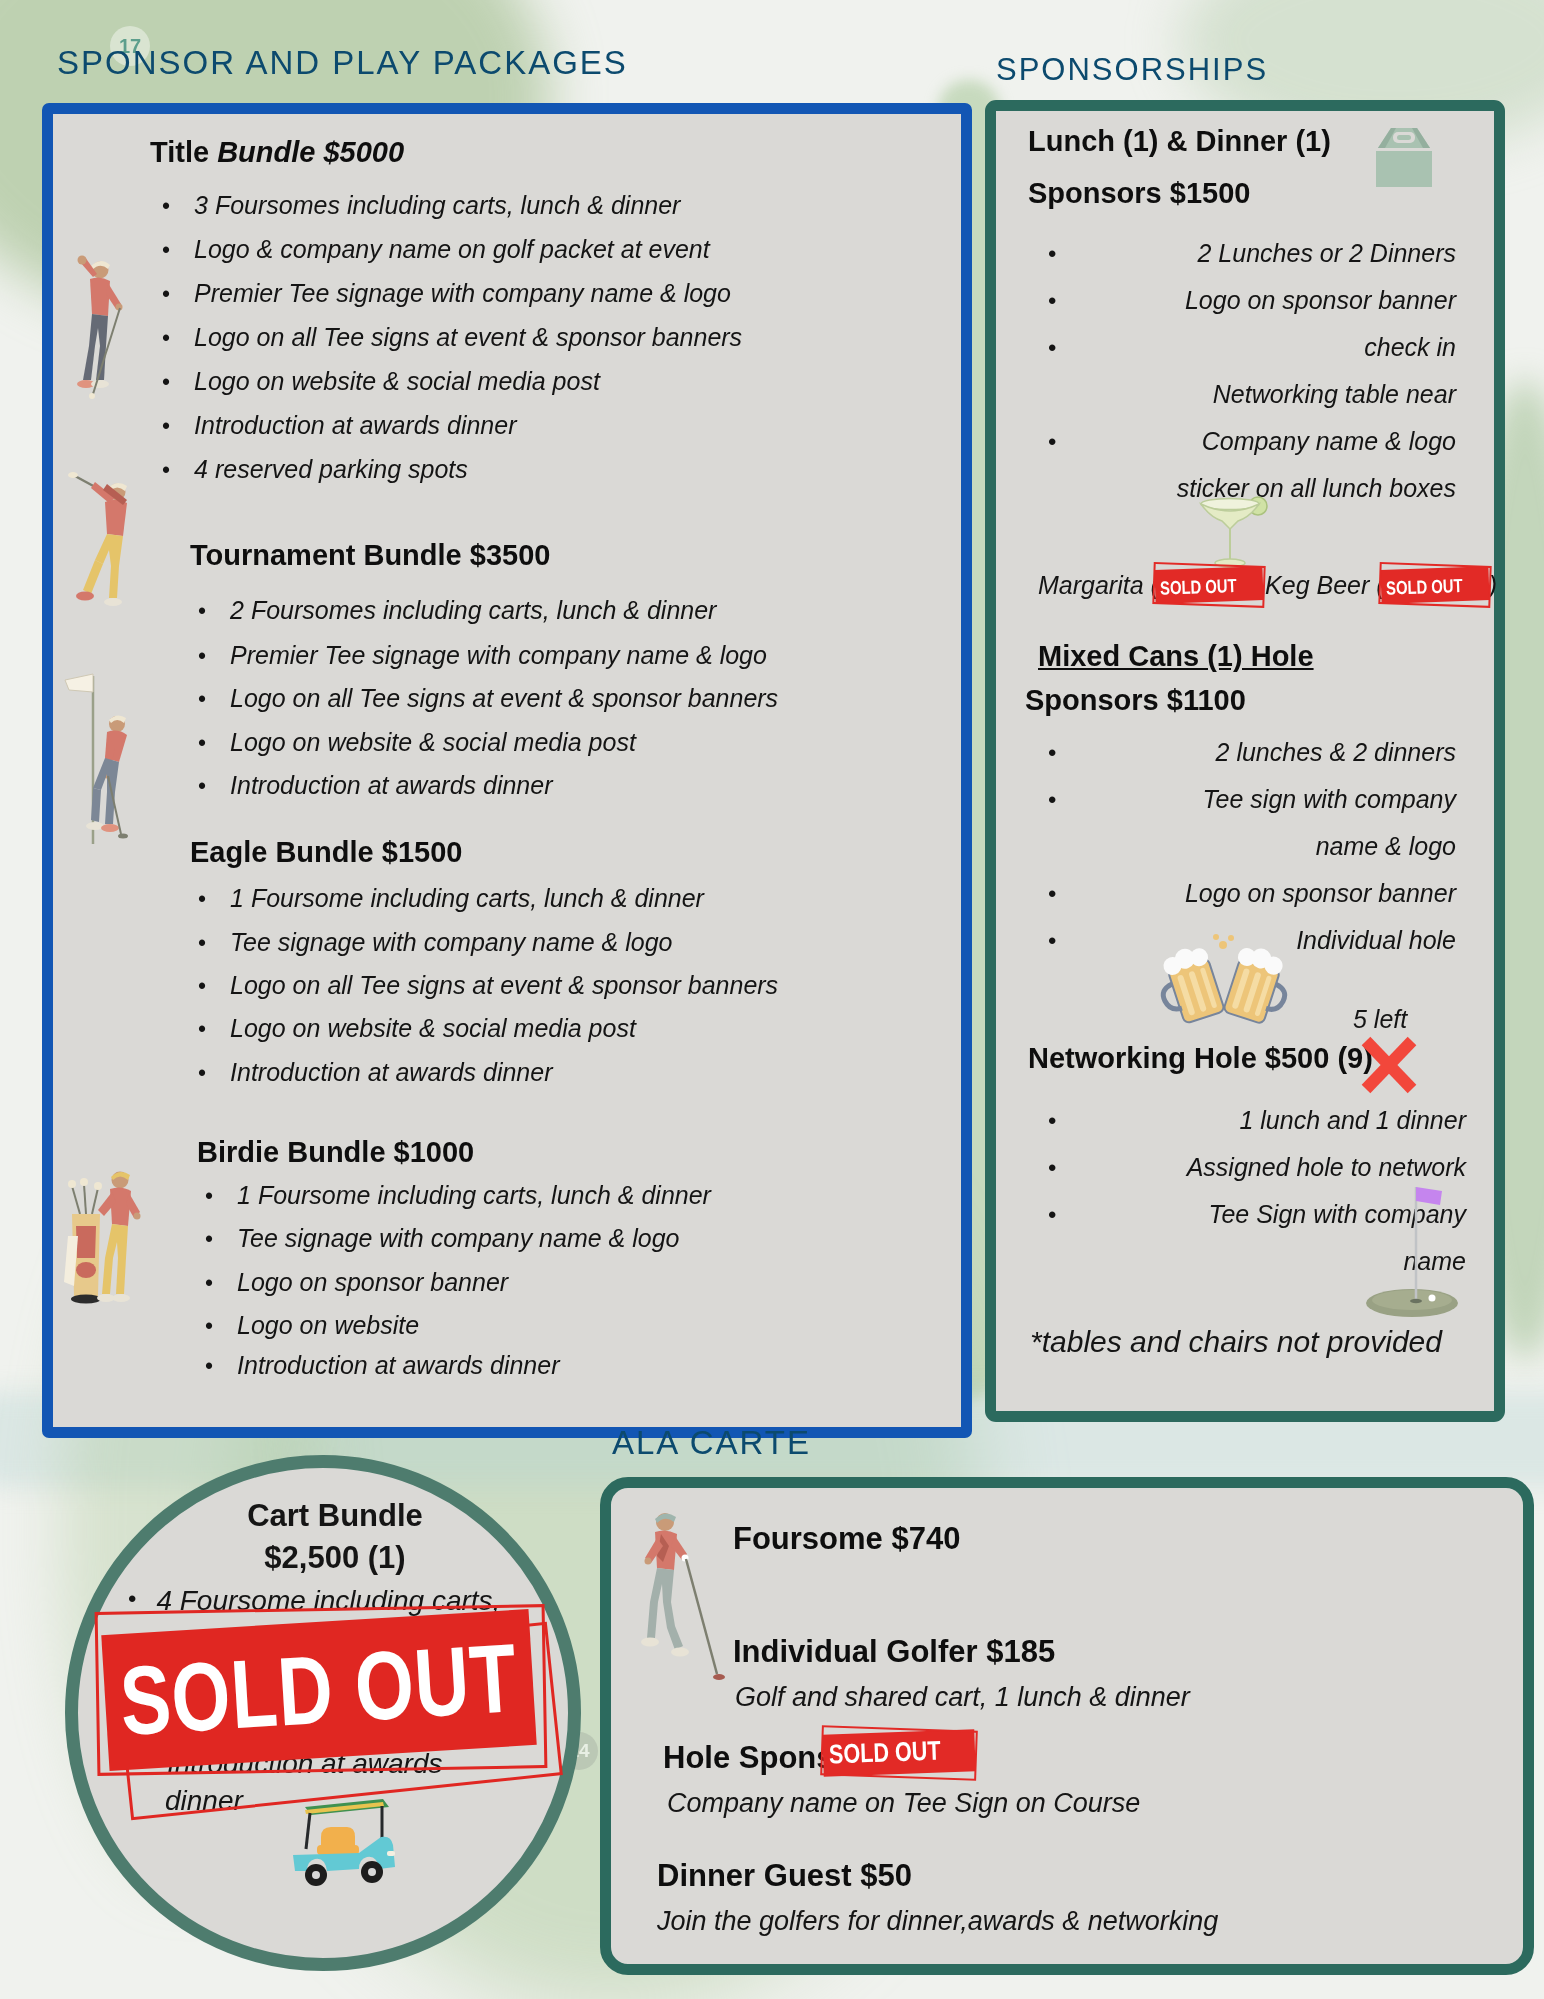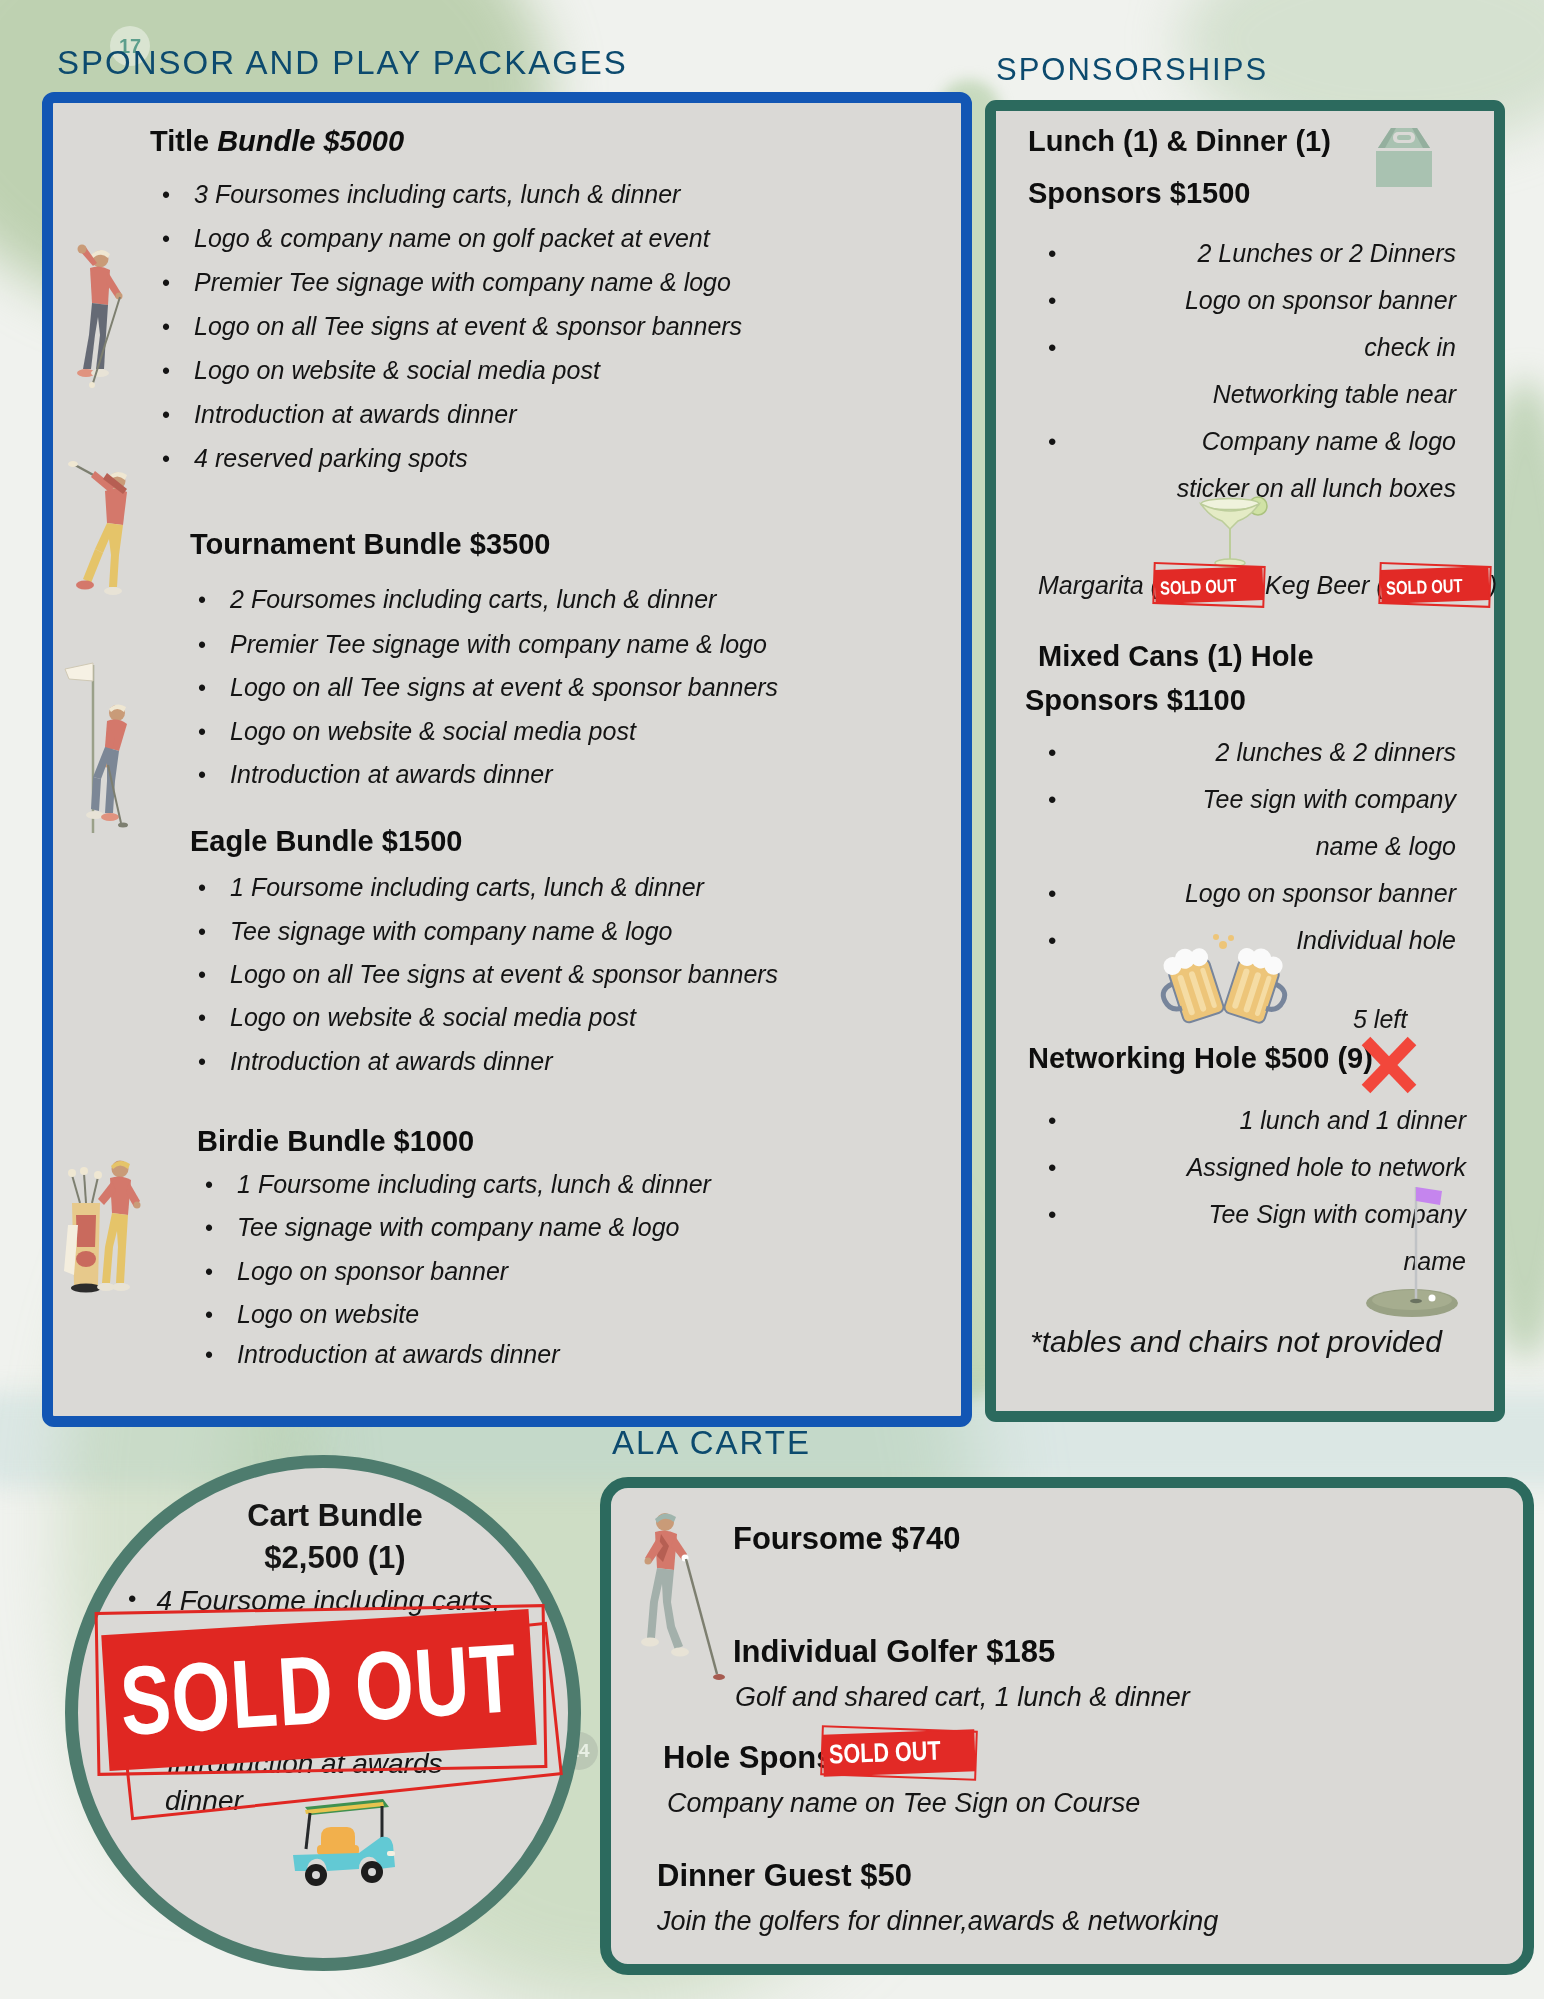--- a/index.html
+++ b/index.html
@@ -19,21 +19,21 @@
   .map-marker{position:absolute;z-index:0;border-radius:50%;display:flex;align-items:center;justify-content:center;
      font-weight:bold;opacity:.55;}
   .mk17{left:110px;top:26px;width:40px;height:40px;background:rgba(255,255,255,.75);color:#0f766e;font-size:20px;}
   .mk14{left:560px;top:1732px;width:38px;height:38px;background:rgba(150,158,148,.6);color:#fff;font-size:19px;}
 
   
   .hdr{position:absolute;z-index:3;font-size:33px;letter-spacing:2px;color:#0c4a6e;font-weight:400;white-space:nowrap;}
 
   
   .panel{position:absolute;background:#dad9d6;z-index:2;}
-  .panel-left{left:42px;top:92px;width:908px;height:1313px;border:11px solid #1256b4;border-radius:12px;}
+  .panel-left{left:42px;top:103px;width:908px;height:1313px;border:11px solid #1256b4;border-radius:7px;}
   .panel-right{left:985px;top:100px;width:498px;height:1300px;border:11px solid #2c6a5e;border-radius:11px;text-align:right;}
   .panel-ala{left:600px;top:1477px;width:912px;height:476px;border:11px solid #2c6a5e;border-radius:28px;}
   .circle{left:65px;top:1455px;width:490px;height:490px;border:13px solid #4e7c6e;border-radius:50%;}
 
   .abs{position:absolute;}
   .bold-h{font-weight:bold;font-size:29px;color:#0e0e0e;white-space:nowrap;}
   .it{font-style:italic;}
 
   
   .pkg-row{position:absolute;display:flex;gap:24px;font-size:25px;font-style:italic;white-space:nowrap;color:#141414;}
@@ -301,21 +301,21 @@
     </svg>
 
     <div class="abs it" style="left:42px;top:457px;font-size:25px;white-space:nowrap;display:flex;align-items:center;">
       <span>Margarita (</span>
       <span class="ministamp" style="margin:0 2px 0 -4px;"><span class="t">SOLD OUT</span></span>
       <span> Keg Beer (</span>
       <span class="ministamp" style="margin:0 0 0 -4px;"><span class="t">SOLD OUT</span></span>
       <span>)</span>
     </div>
 
-    <div class="abs bold-h" style="left:42px;top:529px;">Mixed Cans (1) Hole</div>
+    <div class="abs bold-h" style="left:42px;top:529px;text-decoration:underline;">Mixed Cans (1) Hole</div>
     <div class="abs bold-h" style="left:29px;top:573px;">Sponsors $1100</div>
 
     <div class="rlist" style="left:50px;top:618px;width:410px;">
       <div class="r-item">
           <span class="ln">2 lunches &amp; 2 dinners</span>
         </div>
       <div class="r-item">
         <span class="ln">Tee sign with company</span>
         <span class="ln">name &amp; logo</span>
       </div>

